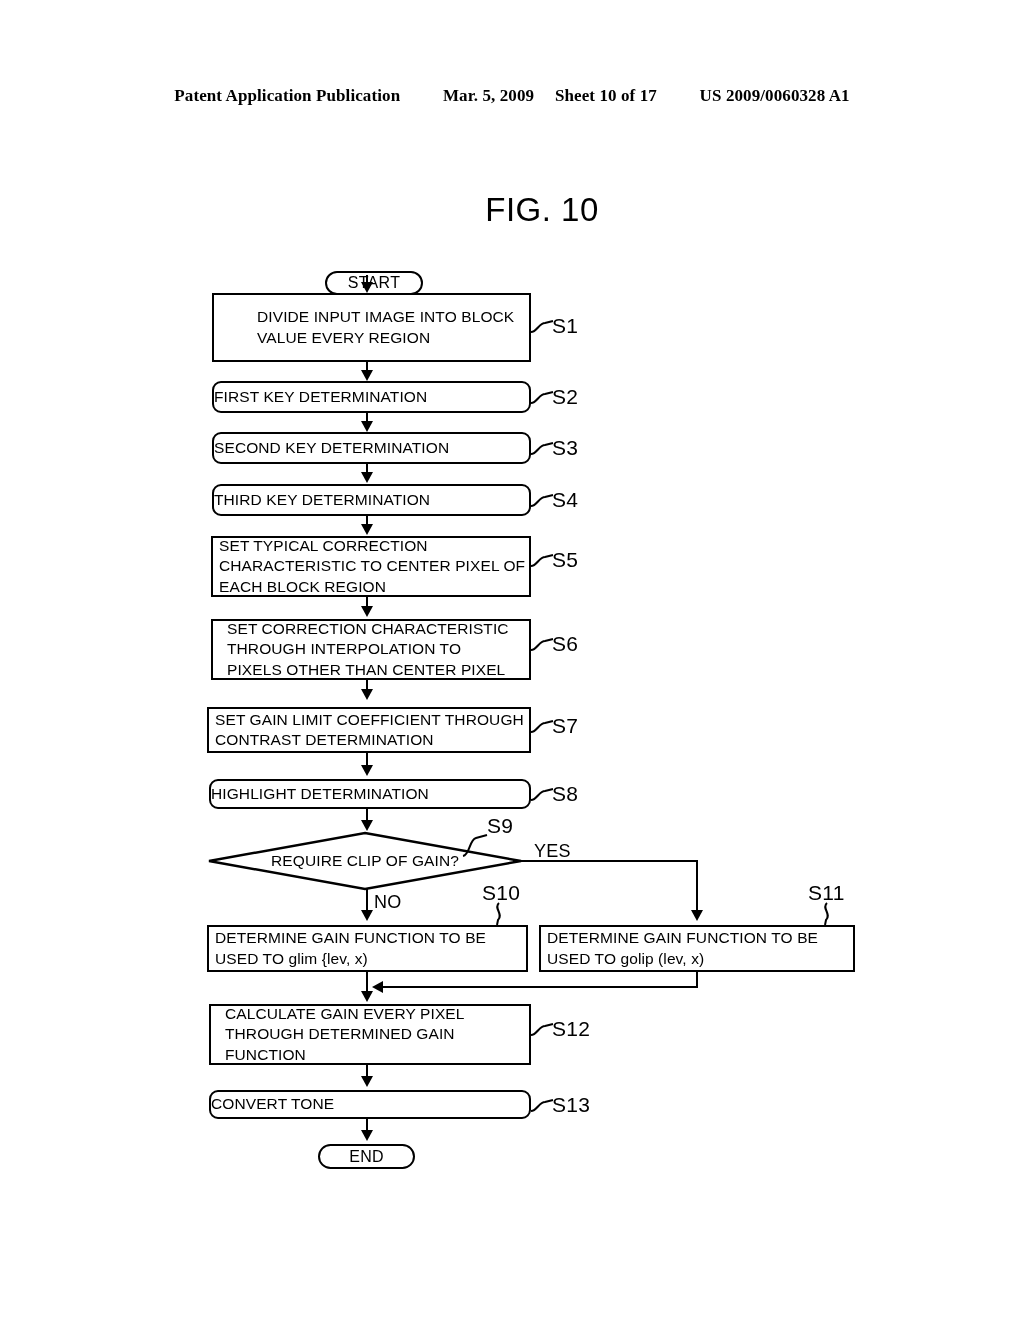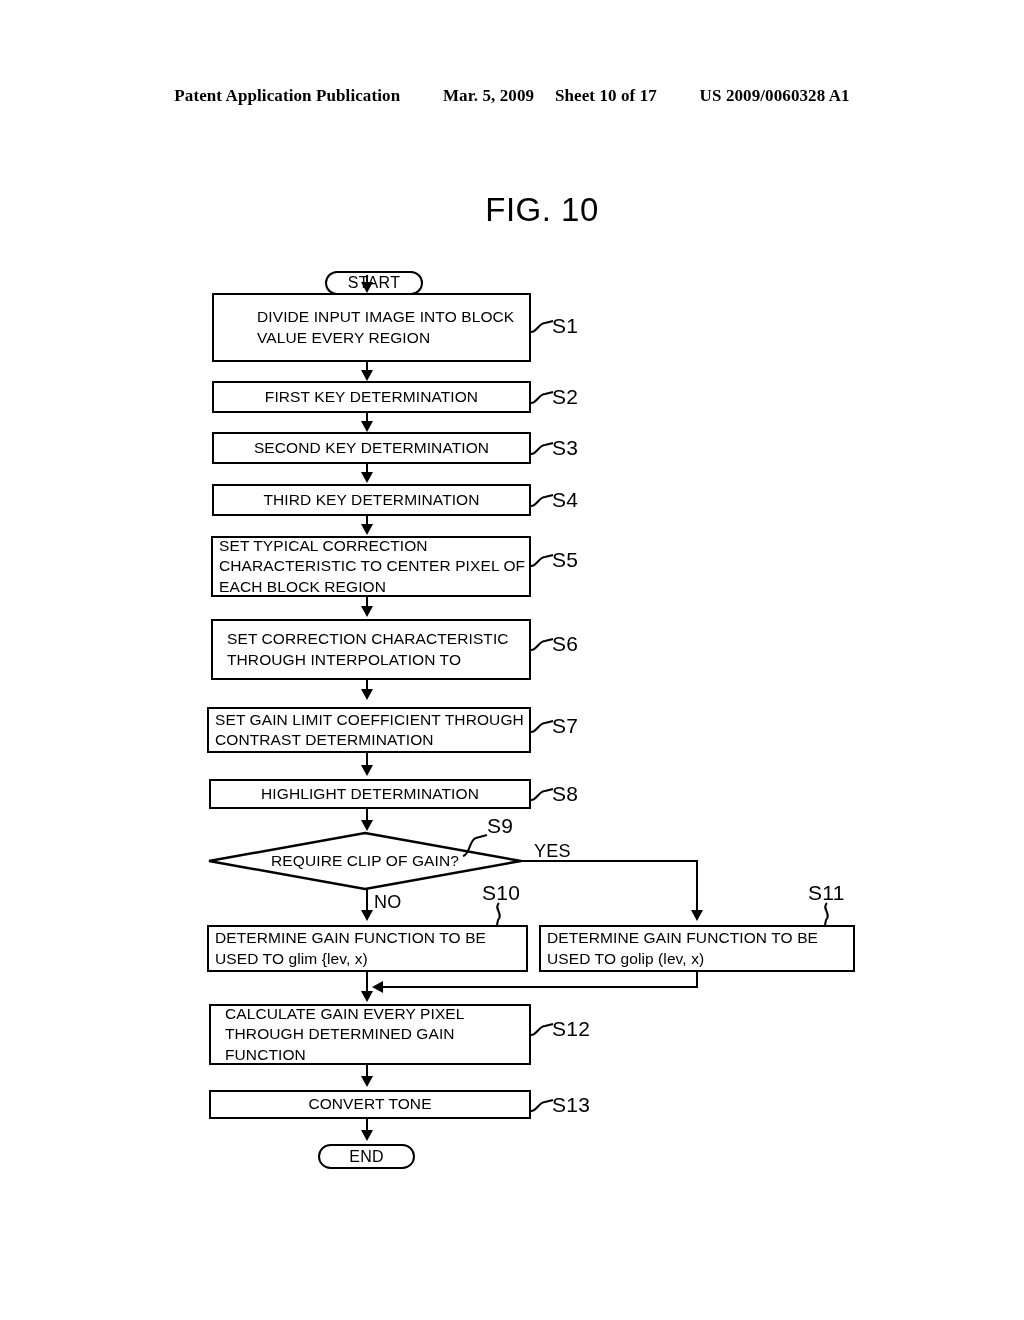--- a/index.html
+++ b/index.html
@@ -65,21 +65,21 @@
     border: 2.2px solid #000;
     box-sizing: border-box;
     background: #fff;
     display: flex;
     flex-direction: column;
     justify-content: center;
     font-size: 15.5px;
     line-height: 1.30;
     letter-spacing: 0.1px;
   }
-  .pbox.center { align-items: center; text-align: center; }
+  .pbox.center { align-items: flex-start; text-align: center; border-radius: 9px; }
   .pbox.left   { align-items: flex-start; text-align: left; padding-left: 6px; }
   .pbox.indent { align-items: flex-start; text-align: left; padding-left: 14px; }
 
   .diamond-wrap {
     position: absolute;
   }
   .diamond-wrap svg { display: block; }
   .diamond-label {
     position: absolute;
     left: 0; top: 0;
@@ -223,20 +223,21 @@
   </svg>
 </div>
 <div class="steplabel" style="left:552px; top:548px;">S5</div>
 
 <div class="vline" style="left:366px; top:597px; height:13px;"></div>
 <div class="arrow-down" style="left:361px; top:606px;"></div>
 
 <div class="pbox indent" style="left:211px; top:619px; width:320px; height:61px;">
   <div>SET CORRECTION CHARACTERISTIC</div>
   <div>THROUGH INTERPOLATION TO</div>
+  <div>PIXELS OTHER THAN CENTER PIXEL</div>
 </div>
 <div class="leader" style="left:531px; top:636px;">
   <svg width="26" height="18" viewBox="0 0 26 18">
     <path d="M0,14 C6,14 8,5 14,5 L22,3" stroke="#000" stroke-width="2" fill="none"></path>
   </svg>
 </div>
 <div class="steplabel" style="left:552px; top:632px;">S6</div>
 
 <div class="vline" style="left:366px; top:680px; height:13px;"></div>
 <div class="arrow-down" style="left:361px; top:689px;"></div>

